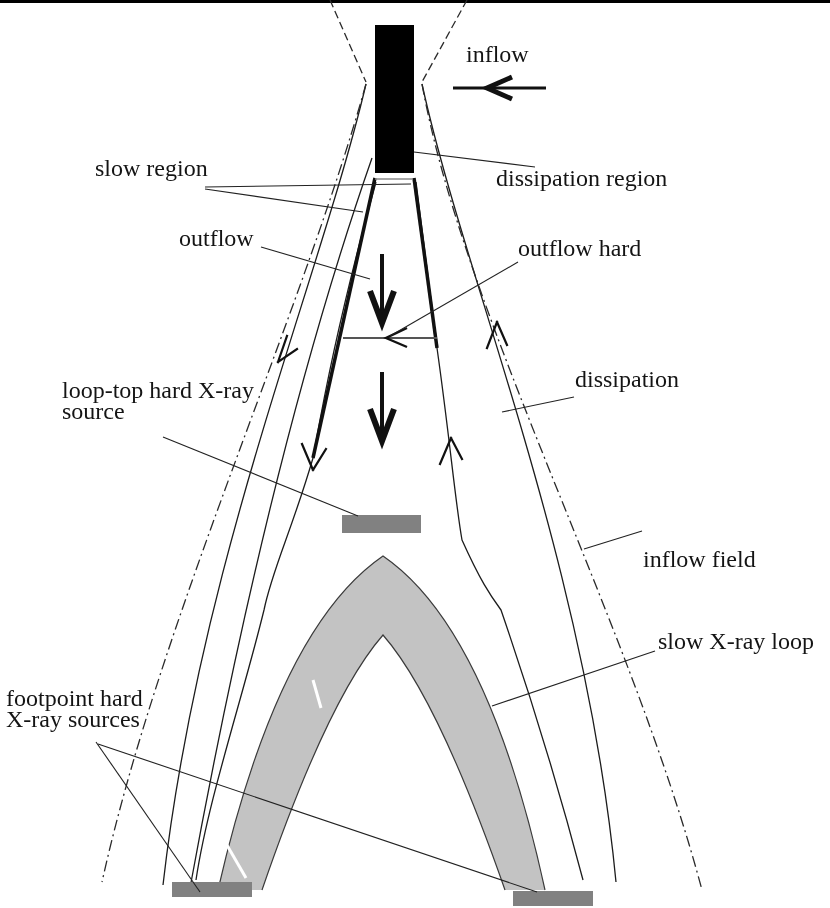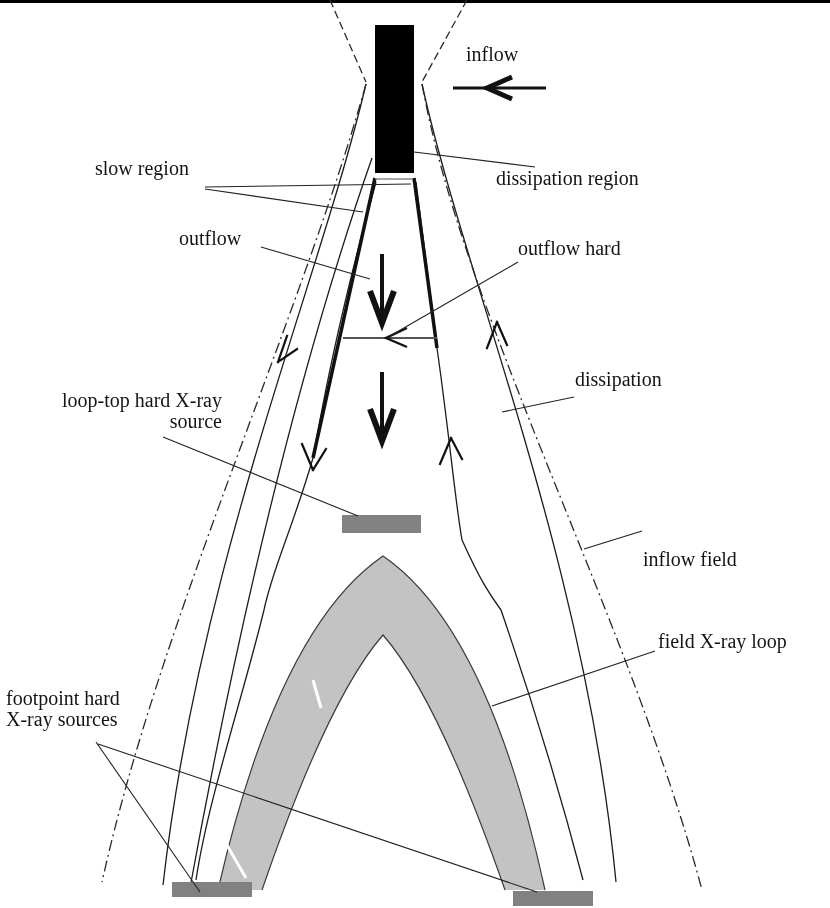--- a/index.html
+++ b/index.html
@@ -1,21 +1,21 @@
 <!DOCTYPE html>
 <html><head>
 <meta charset="utf-8">
 <style>
   html,body{margin:0;padding:0;background:#fff;}
   #stage{
     position:relative;width:830px;height:908px;background:#fff;overflow:hidden;
     font-family:"Liberation Serif","DejaVu Serif",serif;color:#111;
   }
   #fig{position:absolute;left:0;top:0;}
-  .lbl{position:absolute;font-size:20px;line-height:21px;white-space:nowrap;color:#141414;}
+  .lbl{position:absolute;font-size:24px;line-height:21px;white-space:nowrap;color:#141414;}
   .ln{stroke:#1c1c1c;stroke-width:1.3;fill:none;}
   .ln-thick{stroke:#111;stroke-width:3.5;fill:none;}
   .ln-dashdot{stroke:#2a2a2a;stroke-width:1.3;fill:none;stroke-dasharray:11 4 2 4;}
   .ln-feeder{stroke:#2a2a2a;stroke-width:1.3;fill:none;stroke-dasharray:8 4;}
   .ptr{stroke:#222;stroke-width:1.1;fill:none;}
   .chev{stroke:#111;stroke-width:2.2;fill:none;stroke-linecap:square;}
   .chev-heavy{stroke:#111;stroke-width:6;fill:none;}
   .shaft-heavy{stroke:#111;stroke-width:4;fill:none;}
   .archline{stroke:#3a3a3a;stroke-width:1.2;fill:none;}
   .white-streak{stroke:#fff;stroke-width:3;fill:none;}
@@ -98,27 +98,27 @@
   <div class="lbl" style="left:95px;top:158px;">slow region</div>
 
   <div class="lbl" style="left:496px;top:168px;">dissipation region</div>
 
   <div class="lbl" style="left:179px;top:228px;">outflow</div>
 
   <div class="lbl" style="left:518px;top:238px;">outflow hard</div>
 
   <div class="lbl" style="left:575px;top:369px;">dissipation</div>
 
-  <div class="lbl" style="left:62px;top:390px;text-align:right;">
+  <div class="lbl" style="left:62px;top:380px;">
     <div>loop-top hard X-ray</div>
     <div>source</div>
   </div>
 
   <div class="lbl" style="left:643px;top:515px;margin-top:34px;">inflow field</div>
 
-  <div class="lbl" style="left:658px;top:631px;">field X-ray loop</div>
+  <div class="lbl" style="left:658px;top:631px;">slow X-ray loop</div>
 
   <div class="lbl" style="left:6px;top:688px;">
     <div>footpoint hard</div>
     <div>X-ray sources</div>
   </div>
 
 </div>
 
 </body></html>

